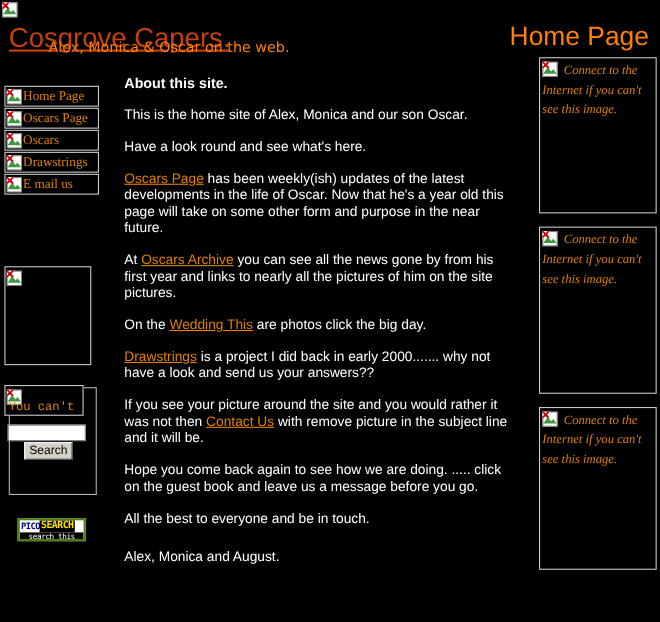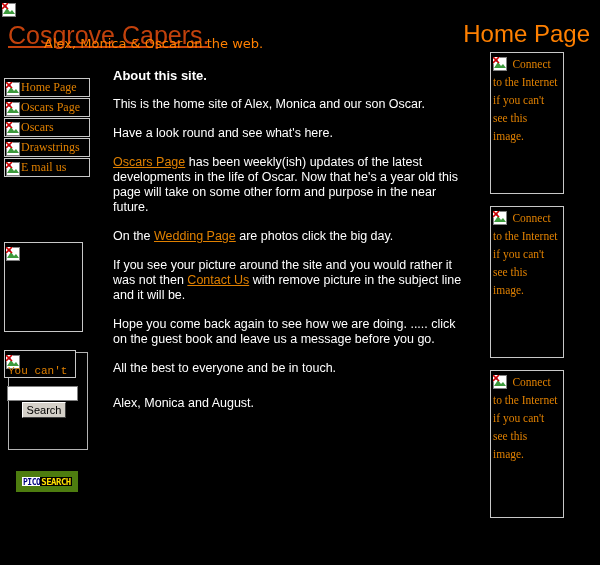--- a/index.html
+++ b/index.html
@@ -186,21 +186,21 @@
   }
 
   
   #pico-logo {
     position: absolute;
     left: 16px;
     top: 471px;
     width: 62px;
     height: 21px;
     background: #ffffff;
-    border: 6px solid #4d7c0f;
+    border: 2px solid #4d7c0f;
     box-sizing: border-box;
     overflow: hidden;
     font-family: "DejaVu Sans Mono", monospace;
   }
   #pico-top {
     height: 11px;
     display: flex;
     align-items: center;
   }
   #pico-word {
@@ -253,26 +253,27 @@
   }
   #content a {
     color: #e08000;
     text-decoration: underline;
   }
 
   
   .right-box {
     position: absolute;
     left: 490px;
-    width: 74px;
+    width: 107px;
     box-sizing: border-box;
     border: 1px solid #c8c8c8;
     background: #000000;
     padding: 1px 2px;
     overflow: hidden;
+    font-style: italic;
   }
   #right-box-1 { top: 52px;  height: 142px; }
   #right-box-2 { top: 206px; height: 152px; }
   #right-box-3 { top: 370px; height: 148px; }
   .right-alt {
     font-family: "Liberation Serif", serif;
     font-size: 11.5px;
     line-height: 13px;
     color: #e08000;
   }
@@ -423,23 +424,25 @@
 
 <div id="content">
   <h2>About this site.</h2>
 
   <p>This is the home site of Alex, Monica and our son Oscar.</p>
 
   <p>Have a look round and see what's here.</p>
 
   <p><a href="#">Oscars Page</a><span> has been weekly(ish) updates of the latest developments in the life of Oscar.  Now that he's a year old this page will take on some other form and purpose in the near future.</span></p>
 
-
-  <p><span>On the </span><a href="#">Wedding Page</a><span> are photos click the big day.</span></p>
-
+  <p><span>At </span><a href="#">Oscars Archive</a><span> you can see all the news gone by from his first year and links to nearly all the pictures of him on the site pictures.</span></p>
+
+  <p><span>On the </span><a href="#">Wedding This</a><span> are photos click the big day.</span></p>
+
+  <p><a href="#">Drawstrings</a><span> is a project I did back in early 2000....... why not have a look and send us your answers??</span></p>
 
   <p><span>If you see your picture around the site and you would rather it was not then </span><a href="#">Contact Us</a><span>  with remove picture in the subject line and it will be.</span></p>
 
   <p>Hope you come back again to see how we are doing. ..... click on the guest book and leave us a message before you go.</p>
 
   <p class="tight">All the best to everyone and be in touch.</p>
 
   <p>Alex, Monica and August.</p>
 </div>
 

